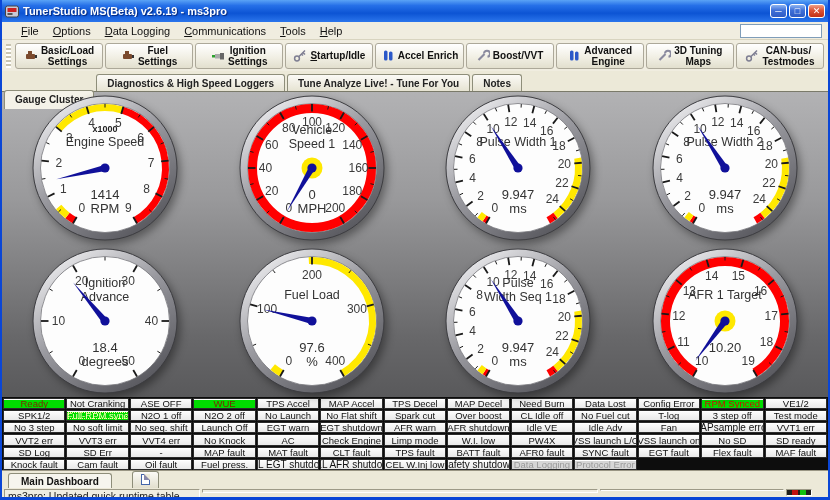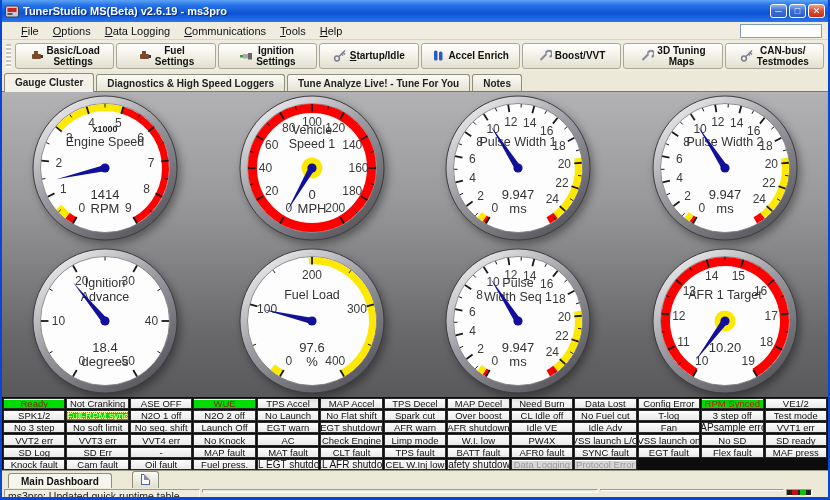--- a/index.html
+++ b/index.html
@@ -31,21 +31,21 @@
   .tb-btn{flex:1 1 0;height:26px;margin:0 1px;display:flex;align-items:center;justify-content:center;
     gap:3px;border:1px solid #ACA899;border-radius:3px;font-size:10px;line-height:11px;color:#111;
     background:linear-gradient(180deg,#FFFFFF,#F1EFE4 55%,#E2DFCE);cursor:default;padding:1px 2px;}
   .tb-btn .lbl{text-align:center;white-space:nowrap;}
   .tb-btn svg{flex:0 0 auto;}
   
   .tabbar{height:20px;display:flex;align-items:flex-end;padding:0 2px;background:#ECE9D8;}
   .tab{font-size:10px;font-weight:bold;color:#222;padding:3px 10px 2px;margin-right:2px;
     border:1px solid #8e8e7a;border-bottom:none;border-radius:3px 3px 0 0;
     background:linear-gradient(180deg,#FBFAF6,#E6E3D2);white-space:nowrap;}
-  .tab.selected{background:#F4F2E8;padding-bottom:4px;position:relative;top:1px;}
+  .tab.selected{background:#F4F2E8;padding-bottom:4px;position:relative;top:18px;}
   
   .content{height:379px;border-top:1px solid #7a7a6a;}
   .gauge-panel{height:305px;background:linear-gradient(180deg,#B2B2B4 0%,#99999B 35%,#68686A 80%,#59595B 100%);
     display:grid;grid-template-columns:repeat(4,1fr);grid-template-rows:repeat(2,1fr);}
   .gauge-cell{display:flex;align-items:center;justify-content:center;}
   .gauge-cell svg{filter:drop-shadow(3px 4px 4px rgba(0,0,0,0.38));}
   
   .ind-panel{height:74px;background:#0d0d0d;display:grid;grid-template-columns:repeat(13,1fr);
     gap:1px;padding:1px;}
   .ind{background:linear-gradient(180deg,#fdfdfd,#e9e9e9);border:1px solid #2a2a2a;color:#111;
@@ -154,20 +154,27 @@
           <rect x="8" y="2.5" width="3.5" height="9" rx="1.6" fill="#2b58c8"></rect>
         </svg>
         <span class="lbl">Accel Enrich</span>
       </span>
       <span class="tb-btn">
         <svg width="14" height="13" viewBox="0 0 14 13">
           <path d="M2.5 11 L8.5 5" stroke="#8a8a9e" stroke-width="2.2"></path>
           <path d="M8 4.5 a3 3 0 1 1 3.5 3.2" stroke="#8a8a9e" stroke-width="2" fill="none"></path>
         </svg>
         <span class="lbl">Boost/VVT</span>
+      </span>
+      <span class="tb-btn">
+        <svg width="14" height="13" viewBox="0 0 14 13">
+          <rect x="3" y="1.5" width="3.5" height="10" rx="1.6" fill="#2b58c8"></rect>
+          <rect x="8" y="2.5" width="3.5" height="9" rx="1.6" fill="#2b58c8"></rect>
+        </svg>
+        <span class="lbl">Advanced<br>Engine</span>
       </span>
       <span class="tb-btn">
         <svg width="14" height="13" viewBox="0 0 14 13">
           <path d="M2.5 11 L8.5 5" stroke="#8a8a9e" stroke-width="2.2"></path>
           <path d="M8 4.5 a3 3 0 1 1 3.5 3.2" stroke="#8a8a9e" stroke-width="2" fill="none"></path>
         </svg>
         <span class="lbl">3D Tuning<br>Maps</span>
       </span>
       <span class="tb-btn">
         <svg width="14" height="13" viewBox="0 0 14 13">
@@ -653,21 +660,21 @@
         <div class="ind">-</div>
         <div class="ind">MAP fault</div>
         <div class="ind">MAT fault</div>
         <div class="ind">CLT fault</div>
         <div class="ind">TPS fault</div>
         <div class="ind">BATT fault</div>
         <div class="ind">AFR0 fault</div>
         <div class="ind">SYNC fault</div>
         <div class="ind">EGT fault</div>
         <div class="ind">Flex fault</div>
-        <div class="ind">MAF press</div>
+        <div class="ind">MAF fault</div>
         <div class="ind">Knock fault</div>
         <div class="ind">Cam fault</div>
         <div class="ind">Oil fault</div>
         <div class="ind">Fuel press.</div>
         <div class="ind sm">CEL EGT shutdown</div>
         <div class="ind sm">CEL AFR shutdown</div>
         <div class="ind">CEL W.Inj low</div>
         <div class="ind sm">Safety shutdown</div>
         <div class="ind disabled">Data Logging</div>
         <div class="ind disabled">Protocol Error</div>

